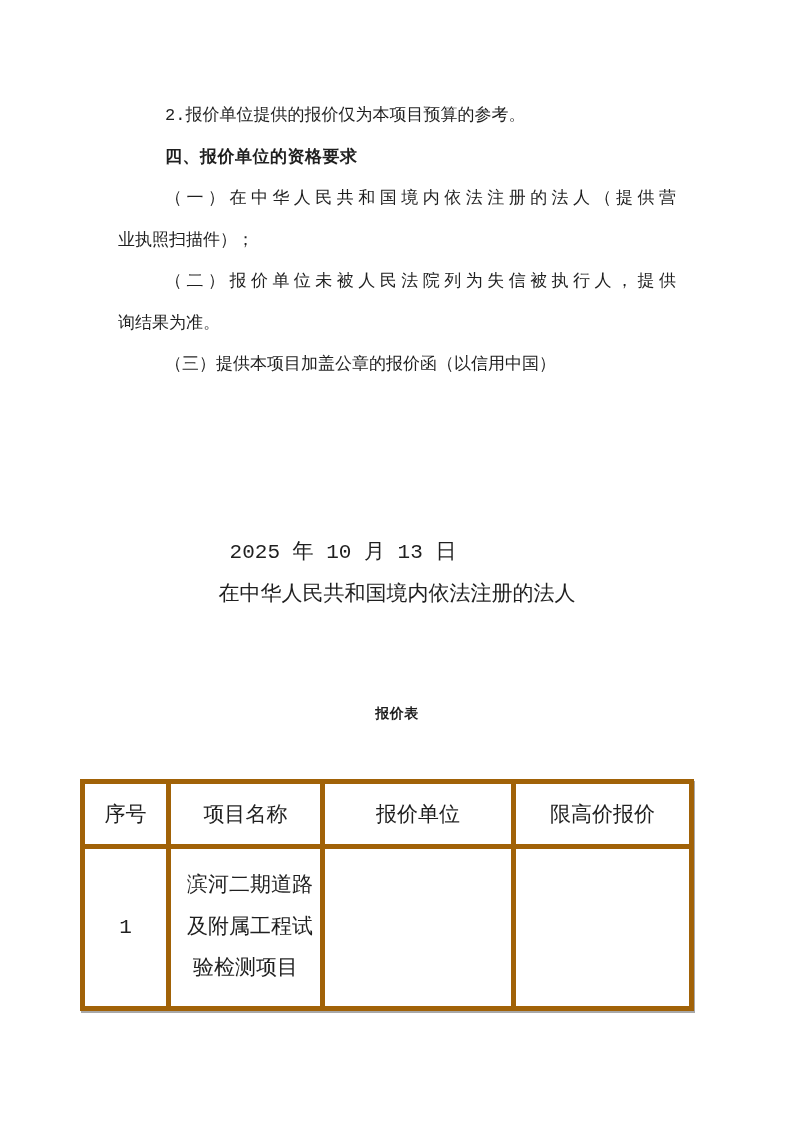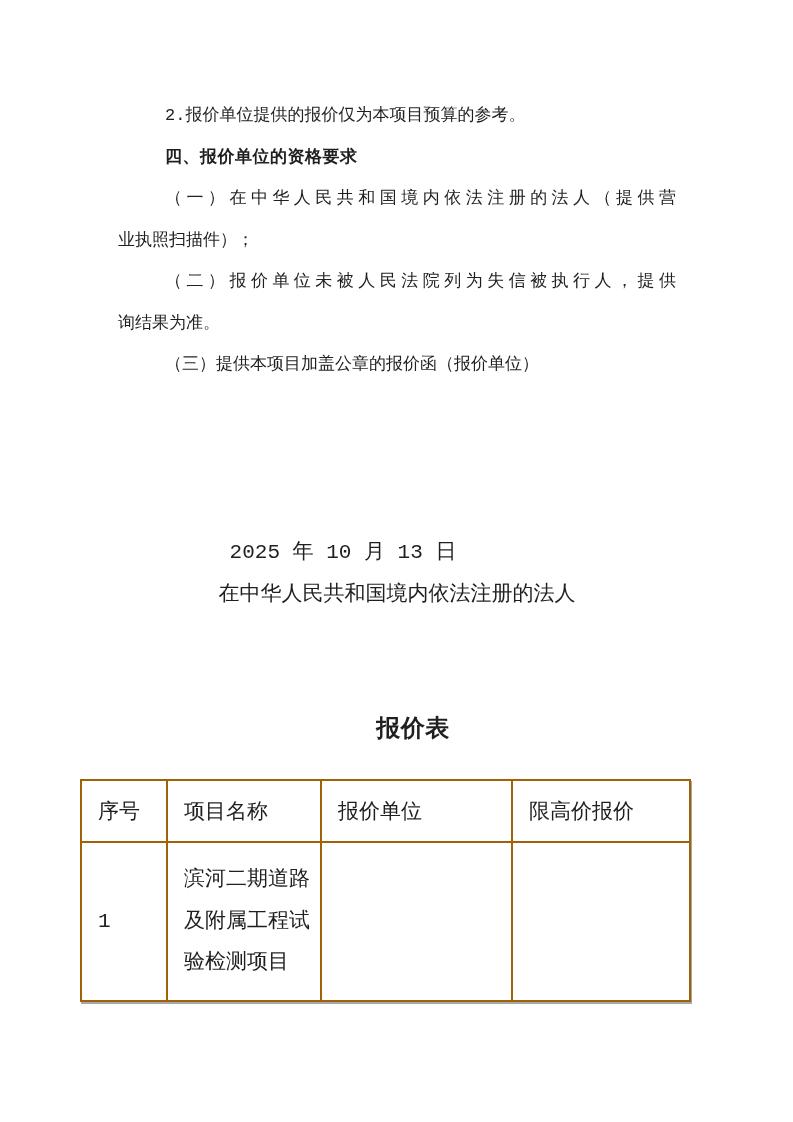--- a/index.html
+++ b/index.html
@@ -37,23 +37,23 @@
     line-height: 41.5px;
     text-align: center;
   }
   .signblock .date-line { padding-right: 108px; }
   
   .tabletitle {
     position: absolute;
     left: 118px;
     top: 699px;
     width: 558px;
-    margin: 16px;
+    margin: 0;
     text-align: center;
-    font-size: 24px;
+    font-size: 14px;
     font-weight: 700;
     line-height: 30px;
     letter-spacing: 0.5px;
   }
   
   .quote-table {
     position: absolute;
     left: 80px;
     top: 779px;
     width: 609px;
@@ -61,22 +61,22 @@
     table-layout: fixed;
     font-size: 21px;
     color: #1f1f1f;
     box-shadow: 1px 2px 0 #a8a8a8;
   }
   .quote-table col.c1 { width: 86px; }
   .quote-table col.c2 { width: 154px; }
   .quote-table col.c3 { width: 191px; }
   .quote-table col.c4 { width: 178px; }
   .quote-table th, .quote-table td {
-    border: 2px solid #a16207;
-    text-align: left;
+    border: 5px solid #a16207;
+    text-align: center;
     vertical-align: middle;
     font-weight: 400;
     padding: 16px;
     overflow: hidden;
   }
   .quote-table thead tr { height: 45px; }
   .quote-table tbody tr { height: 133px; }
   .proj-line { line-height: 41.5px; white-space: nowrap; }
 </style>
 </head>
@@ -84,21 +84,21 @@
 
 <div class="page">
 
   <section class="textblock">
     <div class="line ind">2.报价单位提供的报价仅为本项目预算的参考。</div>
     <div class="line ind hei">四、报价单位的资格要求</div>
     <div class="line ind fill">（一）在中华人民共和国境内依法注册的法人（提供营</div>
     <div class="line">业执照扫描件）；</div>
     <div class="line ind fill">（二）报价单位未被人民法院列为失信被执行人，提供</div>
     <div class="line">询结果为准。</div>
-    <div class="line ind">（三）提供本项目加盖公章的报价函（报价单位）</div>
+    <div class="line ind">（三）提供本项目加盖公章的报价函（以信用中国）</div>
   </section>
 
   <section class="signblock">
     <div class="line date-line">2025 年 10 月 13 日</div>
     <div class="line">在中华人民共和国境内依法注册的法人</div>
   </section>
 
   <h2 class="tabletitle">报价表</h2>
 
   <table class="quote-table">

